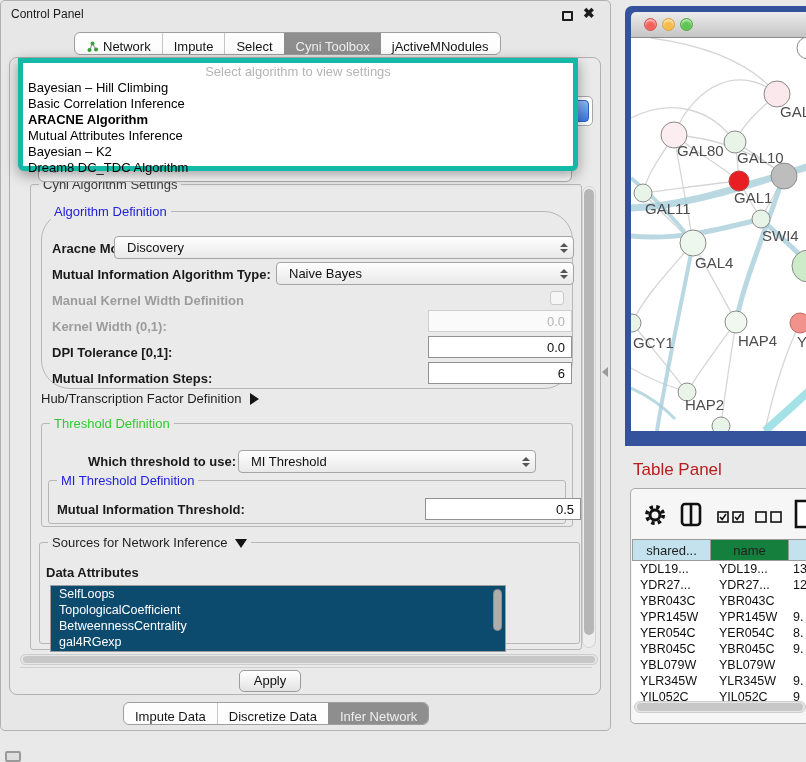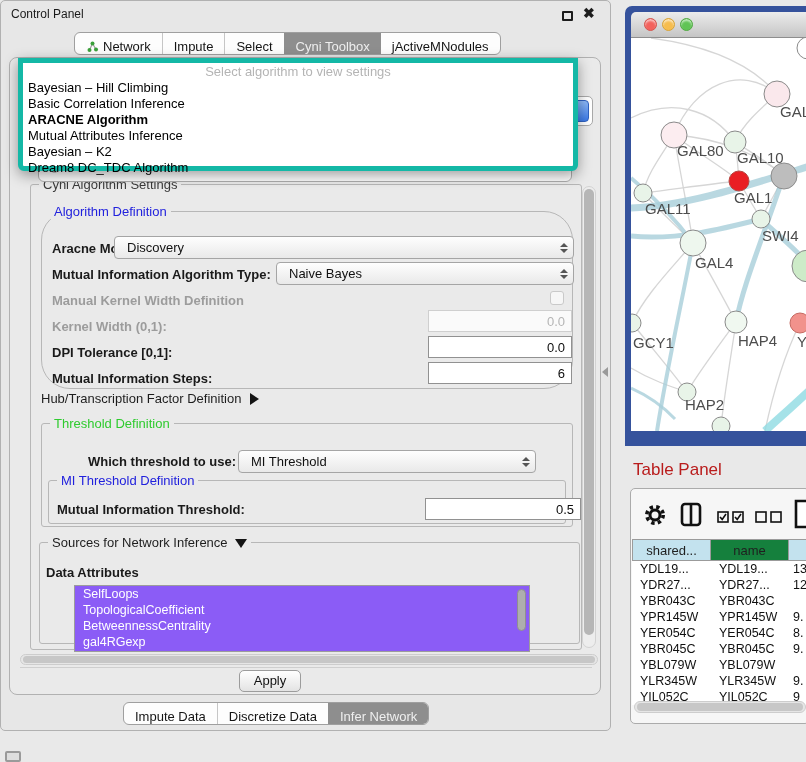--- a/index.html
+++ b/index.html
@@ -78,21 +78,21 @@
   .field.dis { background:#fafafa; border-color:#cfcfcf; color:#b5b5b5; }
   #kernel-checkbox { position:absolute; width:14px; height:14px; border:1px solid #c9c9c9;
     border-radius:3px; background:#f6f6f6; }
 
   .tri-right { display:inline-block; width:0; height:0; border-top:6px solid transparent;
     border-bottom:6px solid transparent; border-left:9px solid #141414; margin-left:9px; vertical-align:-2px; }
   .tri-down { display:inline-block; width:0; height:0; border-left:6px solid transparent;
     border-right:6px solid transparent; border-top:9px solid #141414; margin-left:7px; vertical-align:-1px; }
 
   #attr-list { position:absolute; left:10px; top:42px; width:456px; height:67px;
-    background:#8b5cf6; border:1px solid #9c9c9c; overflow:hidden;margin-left:24px; }
+    background:#0c4a6e; border:1px solid #9c9c9c; overflow:hidden; }
   .attr-item { height:16px; line-height:16px; color:#fff; font-size:12.5px; padding-left:8px; white-space:nowrap; }
   #attr-scroll { position:absolute; right:3px; top:3px; width:9px; height:42px; background:#aeaeae;
     border:1px solid #8f8f8f; border-radius:5px; }
 
   .hscroll { position:absolute; background:#e6e6e6; border:1px solid #cdcdcd; border-radius:6px; }
   .hscroll .thumb { position:absolute; left:2px; right:2px; top:1px; bottom:1px; background:#c7c7c7; border-radius:5px; }
   #panel-hscroll { left:10px; top:596px; width:578px; height:11px; }
 
   #apply-btn { left:229px; top:612px; width:62px; height:22px; background:linear-gradient(#ffffff,#e3e3e3);
     border:1px solid #9c9c9c; border-radius:5px; font-size:13px; color:#111; text-align:center; line-height:20px; }

